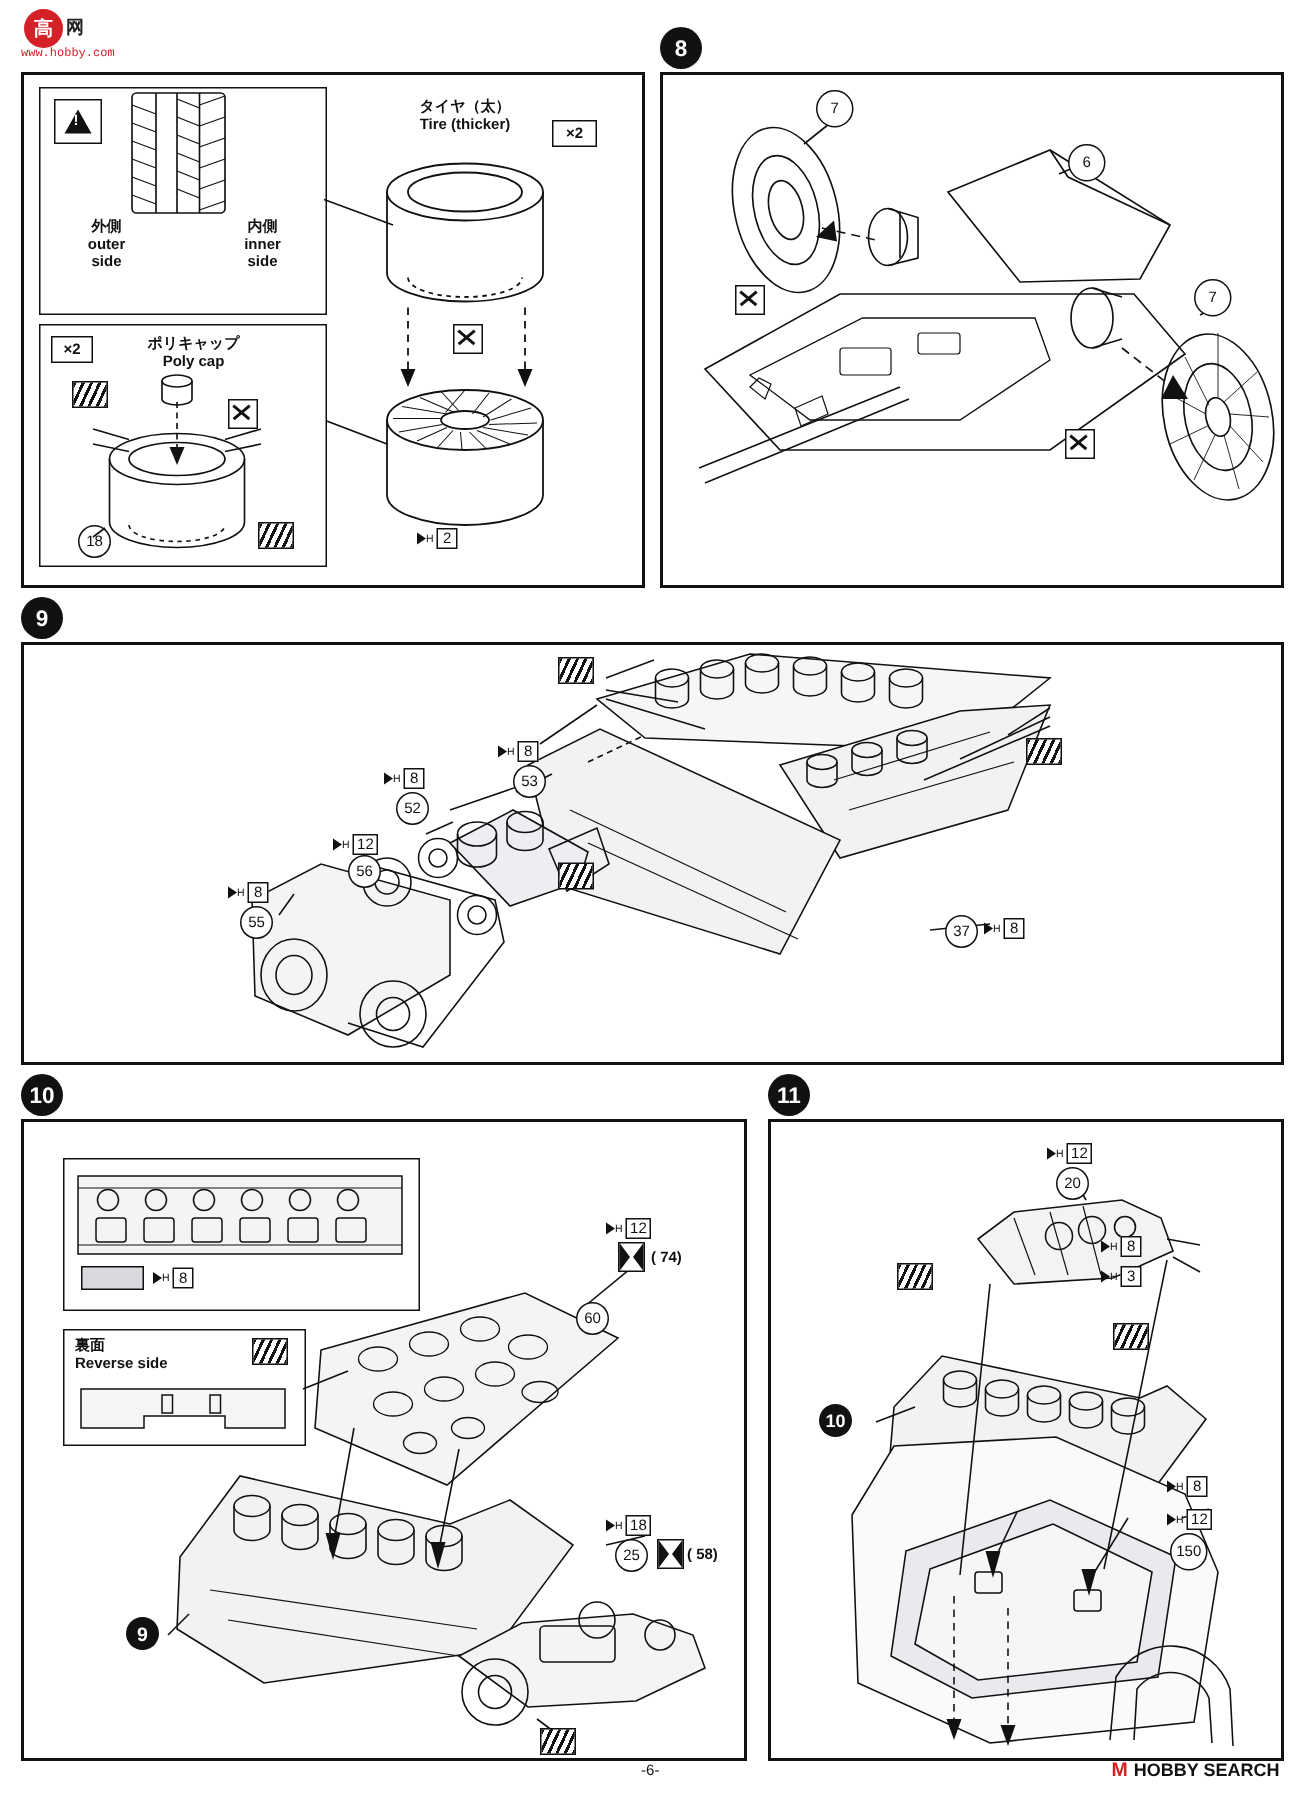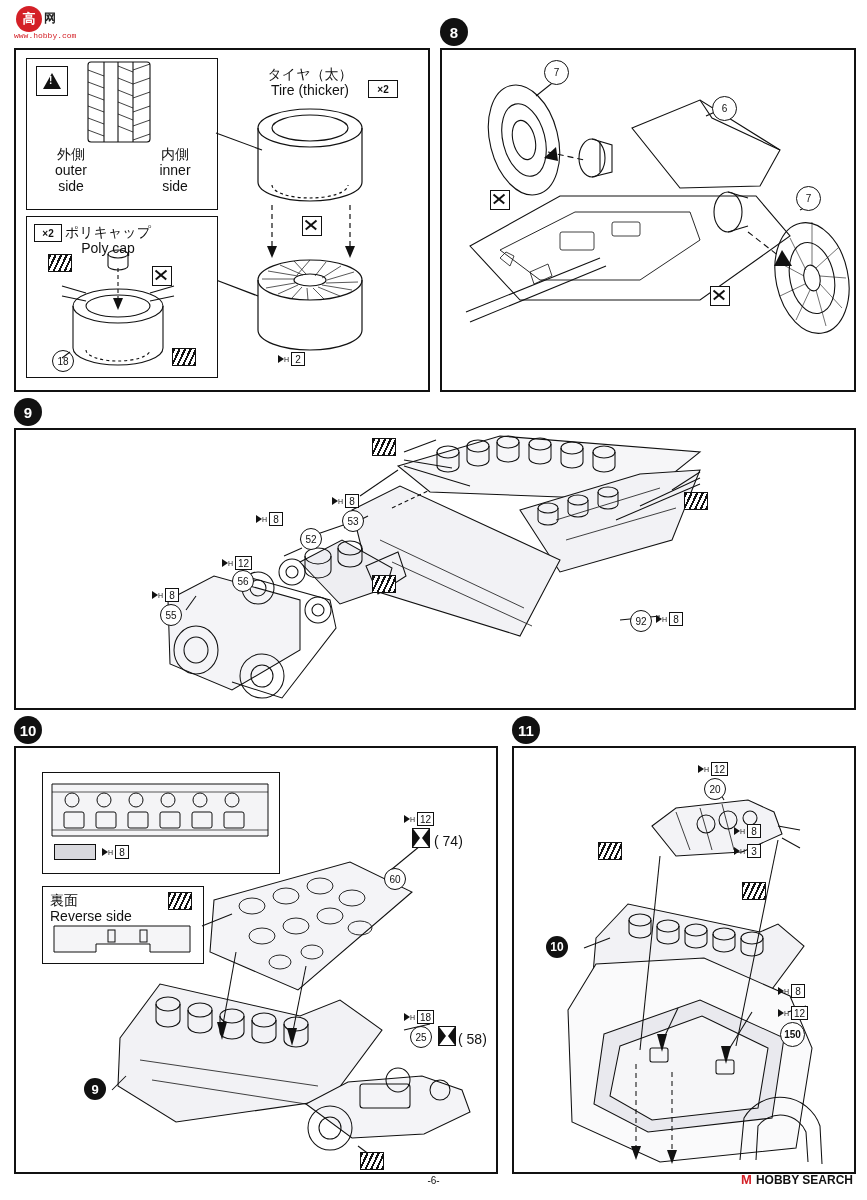--- a/index.html
+++ b/index.html
@@ -27,21 +27,21 @@
     background:#fff;font-size:10px;display:flex;align-items:center;
     justify-content:center;color:#111;
   }
   .circle-lbl.s{width:20px;height:20px;}
   .circle-lbl.m{width:23px;height:23px;}
   .box-lbl{
     position:absolute;border:1.4px solid #111;background:#fff;
     font-size:10px;display:flex;align-items:center;justify-content:center;
     color:#111;padding:0 2px;box-sizing:border-box;
   }
-  .txt{position:absolute;font-size:14px;line-height:1.15;color:#111;}
+  .txt{position:absolute;font-size:10px;line-height:1.15;color:#111;font-weight:bold;}
   .txt.c{text-align:center;}
   
   .ph{
     position:absolute;display:flex;align-items:center;gap:1px;
     font-size:9px;color:#111;
   }
   .ph .tri{
     width:0;height:0;border-left:6px solid #111;
     border-top:4px solid transparent;border-bottom:4px solid transparent;
   }
@@ -217,21 +217,21 @@
 
   <div class="xicon" style="left:302px;top:216px;"></div>
   <div class="ph" style="left:278px;top:352px;">
     <div class="tri"></div>
       <span class="sub">H</span>
     <div class="bx">2</div>
   </div>
 
   <div class="subpanel" style="left:26px;top:216px;width:190px;height:160px;"></div>
   <div class="box-lbl" style="left:34px;top:224px;width:28px;height:18px;font-weight:bold;">×2</div>
-  <div class="txt c" style="left:63px;top:224px;width:90px;">
+  <div class="txt c" style="left:84px;top:224px;width:90px;">
     <span>ポリキャップ</span><br>
     <span>Poly cap</span>
   </div>
   <div class="hatch" style="left:48px;top:254px;"></div>
   <div class="xicon" style="left:152px;top:266px;"></div>
   <div class="hatch" style="left:172px;top:348px;"></div>
   <div class="circle-lbl s" style="left:52px;top:350px;">18</div>
 
   <svg class="lines">
     <g stroke="#111" fill="none" stroke-width="1.1">
@@ -396,37 +396,37 @@
       <span class="sub">H</span>
       <div class="bx">8</div>
   </div>
   <div class="circle-lbl s" style="left:342px;top:510px;">53</div>
 
   <div class="ph" style="left:256px;top:512px;">
     <div class="tri"></div>
       <span class="sub">H</span>
       <div class="bx">8</div>
   </div>
-  <div class="circle-lbl s" style="left:264px;top:528px;margin-left:36px;">52</div>
+  <div class="circle-lbl s" style="left:264px;top:528px;">52</div>
 
   <div class="ph" style="left:222px;top:556px;">
     <div class="tri"></div>
       <span class="sub">H</span>
       <div class="bx">12</div>
   </div>
   <div class="circle-lbl s" style="left:232px;top:570px;">56</div>
 
   <div class="ph" style="left:152px;top:588px;">
     <div class="tri"></div>
       <span class="sub">H</span>
       <div class="bx">8</div>
   </div>
   <div class="circle-lbl s" style="left:160px;top:604px;">55</div>
 
-  <div class="circle-lbl s" style="left:630px;top:610px;">92</div>
+  <div class="circle-lbl s" style="left:630px;top:610px;">37</div>
   <div class="ph" style="left:656px;top:612px;">
     <div class="tri"></div>
       <span class="sub">H</span>
       <div class="bx">8</div>
   </div>
 
   <div class="panel" style="left:14px;top:746px;width:480px;height:424px;"></div>
   <div class="stepnum big" style="left:14px;top:716px;">10</div>
 
   <div class="subpanel" style="left:42px;top:772px;width:236px;height:100px;"></div>
@@ -632,21 +632,21 @@
   <div class="ph" style="left:778px;top:984px;">
     <div class="tri"></div>
       <span class="sub">H</span>
       <div class="bx">8</div>
   </div>
   <div class="ph" style="left:778px;top:1006px;">
     <div class="tri"></div>
       <span class="sub">H</span>
       <div class="bx">12</div>
   </div>
-  <div class="circle-lbl m" style="left:780px;top:1022px;font-weight:bold;">150</div>
+  <div class="circle-lbl m" style="left:780px;top:1022px;">150</div>
 
   <div class="hatch" style="left:598px;top:842px;"></div>
   <div class="hatch" style="left:742px;top:882px;"></div>
   <div class="stepnum" style="left:546px;top:936px;width:22px;height:22px;font-size:12px;">10</div>
 
   <div class="pagefoot">-6-</div>
   <div class="hobby">
     <span class="mk">M</span>
     <span>HOBBY SEARCH</span>
   </div>

